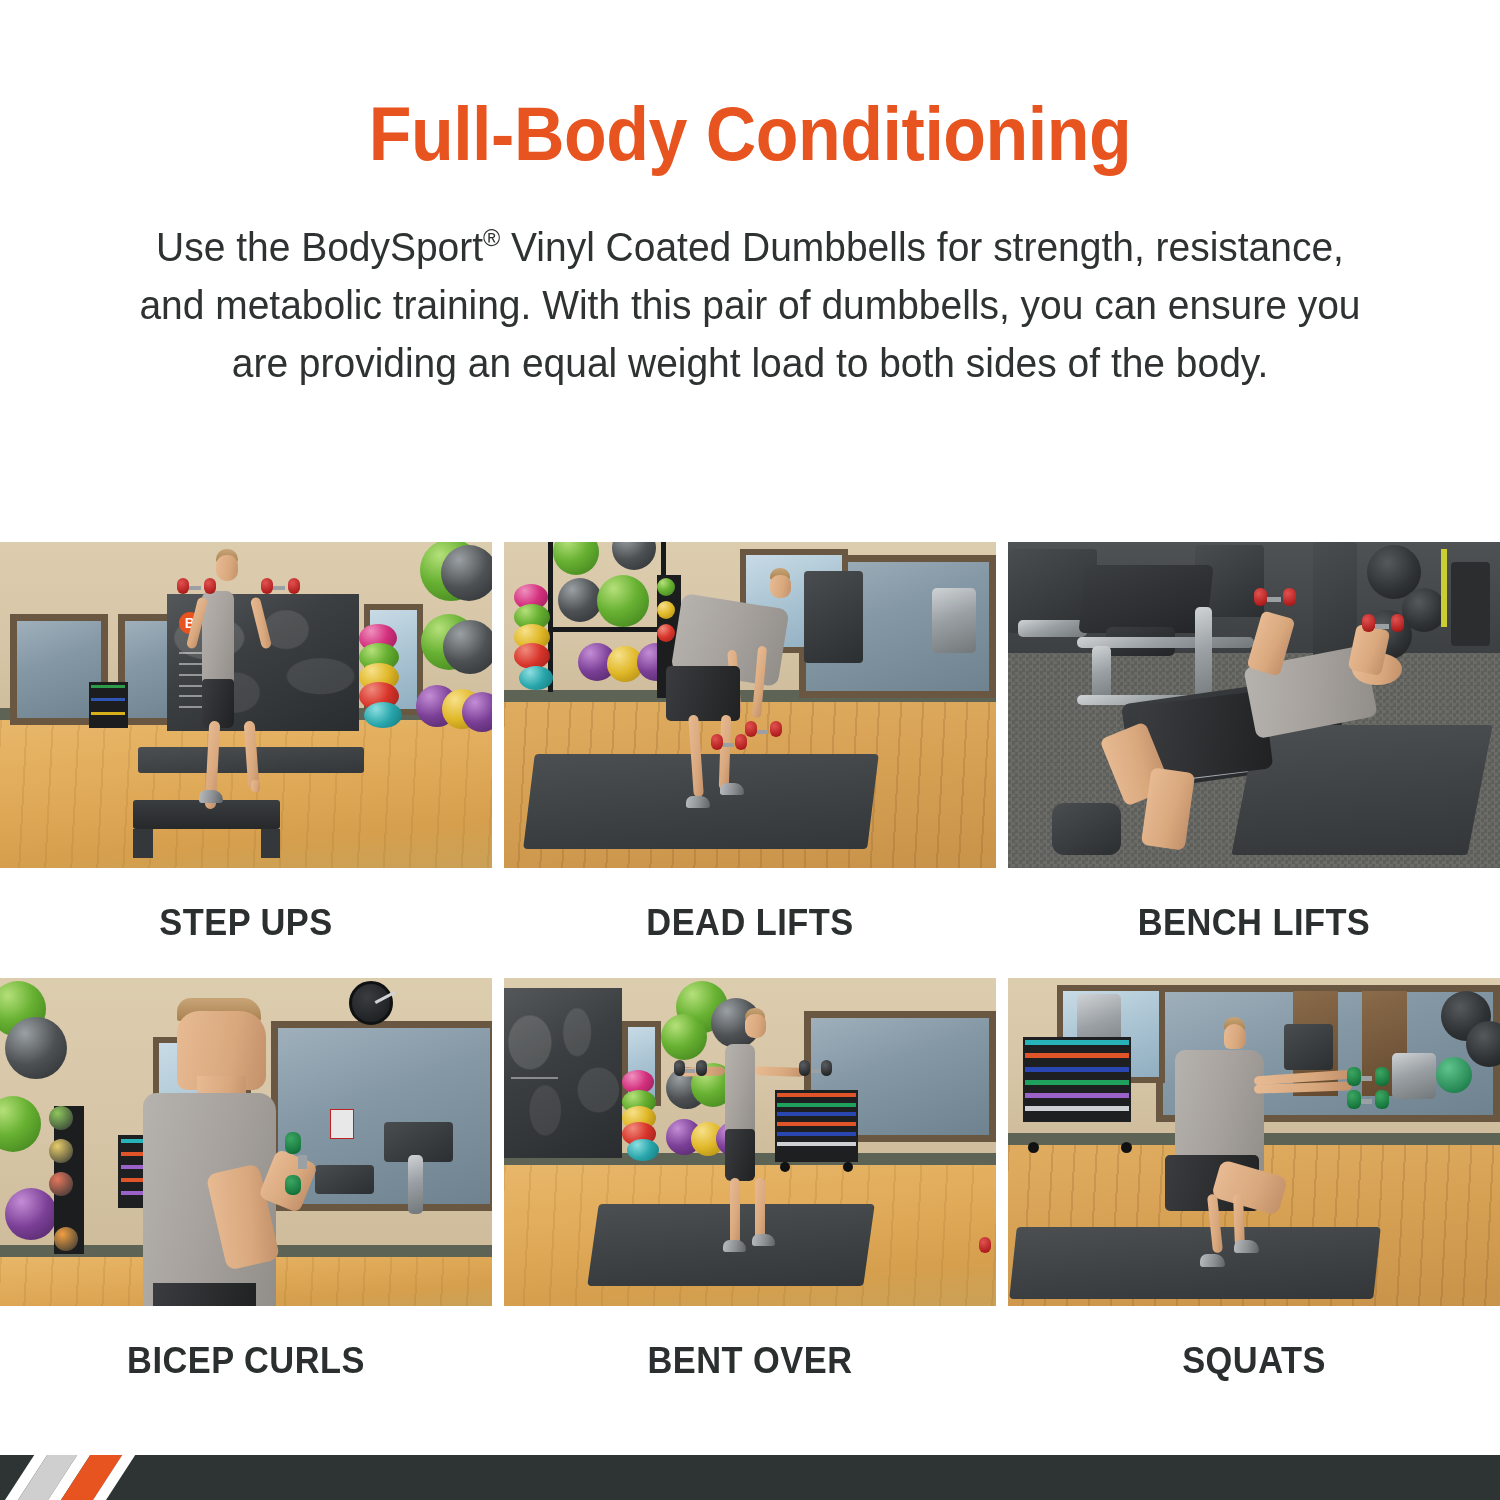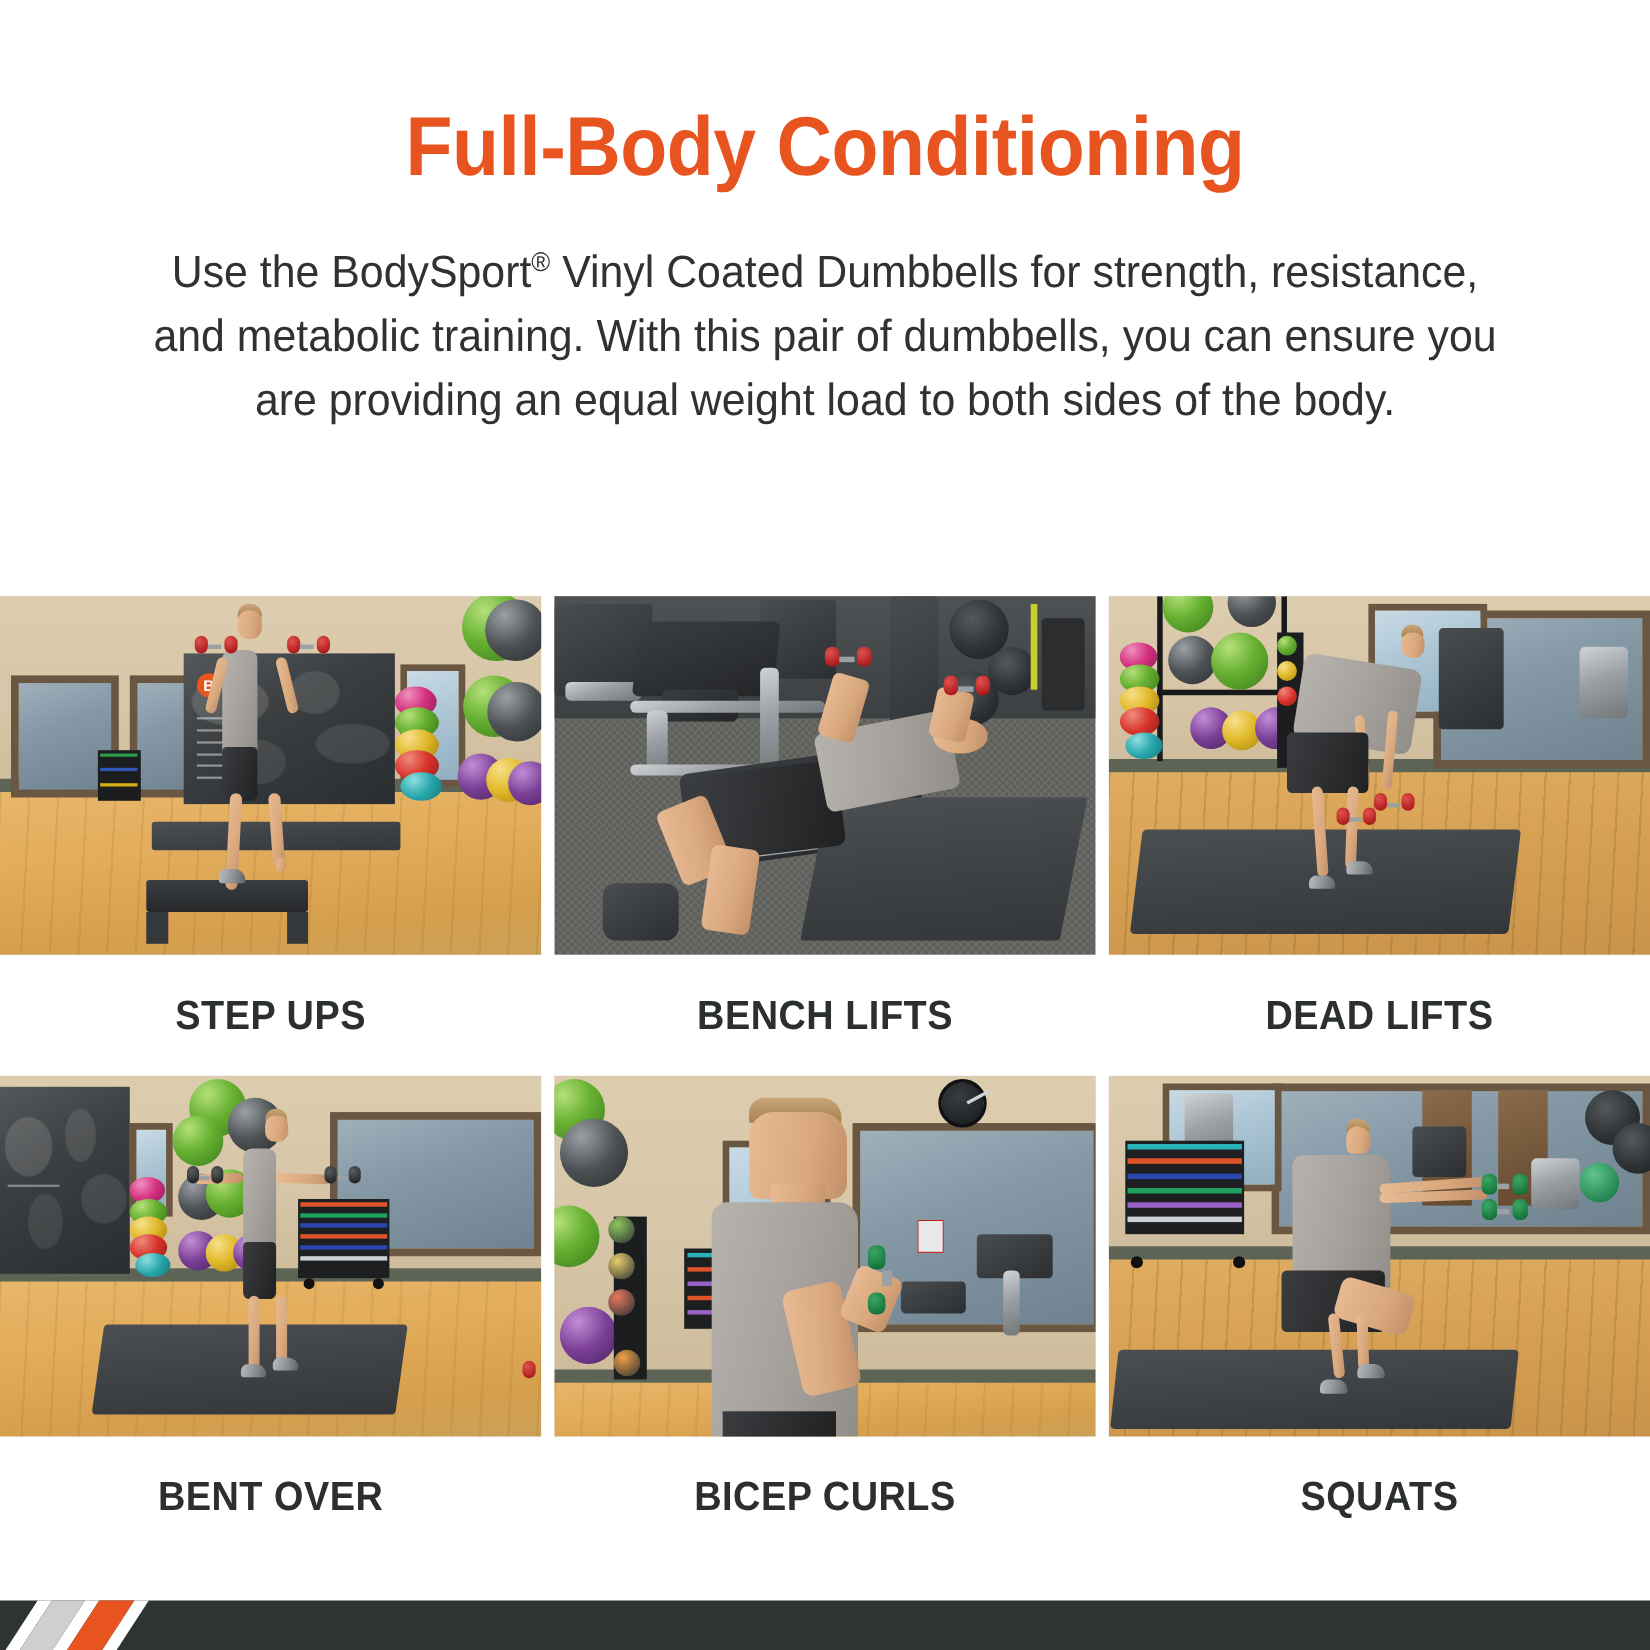--- a/index.html
+++ b/index.html
@@ -251,20 +251,78 @@
             <div class="lay shoe" style="left:40.5%;top:76%;width:24px;height:13px"></div>
             <div class="lay skin" style="left:51%;top:73%;width:9px;height:12px;border-radius:4px"></div>
           </div>
         </div>
         <div class="caption">STEP UPS</div>
       </div>
 
       <div class="cell">
         <div class="photo">
           <div class="scene">
+            <div class="lay wall-upper" style="height:52%"></div>
+            <div class="lay floor floor-dark" style="height:52%"></div>
+            <div class="lay baseboard" style="bottom:51%"></div>
+
+            <div class="lay mirror" style="left:60%;top:4%;width:40%;height:44%"></div>
+            <div class="lay window" style="left:48%;top:2%;width:22%;height:32%"></div>
+
+            <div class="lay rack" style="left:9%;top:0;width:24%;height:46%;background:transparent;border-left:5px solid #17191a;border-right:5px solid #17191a"></div>
+            <div class="lay" style="left:9%;top:26%;width:24%;height:5px;background:#17191a"></div>
+            <div class="lay ball bl-green" style="left:10%;top:-4%;width:46px;height:46px"></div>
+            <div class="lay ball bl-gray" style="left:22%;top:-5%;width:44px;height:44px"></div>
+            <div class="lay ball bl-gray" style="left:11%;top:11%;width:44px;height:44px"></div>
+            <div class="lay ball bl-green" style="left:19%;top:10%;width:52px;height:52px"></div>
+            <div class="lay ball bl-purple" style="left:15%;top:31%;width:38px;height:38px"></div>
+            <div class="lay ball bl-yellow" style="left:21%;top:32%;width:36px;height:36px"></div>
+            <div class="lay ball bl-purple" style="left:27%;top:31%;width:38px;height:38px"></div>
+
+            <div class="lay ball bl-pink" style="left:2%;top:13%;width:34px;height:26px"></div>
+            <div class="lay ball bl-green" style="left:2%;top:19%;width:36px;height:26px"></div>
+            <div class="lay ball bl-yellow" style="left:2%;top:25%;width:36px;height:26px"></div>
+            <div class="lay ball bl-red" style="left:2%;top:31%;width:36px;height:26px"></div>
+            <div class="lay ball bl-teal" style="left:3%;top:38%;width:34px;height:24px"></div>
+
+            <div class="lay" style="left:31%;top:10%;width:5%;height:38%;background:#1b1d1e"></div>
+            <div class="lay ball bl-green" style="left:31%;top:11%;width:18px;height:18px"></div>
+            <div class="lay ball bl-yellow" style="left:31%;top:18%;width:18px;height:18px"></div>
+            <div class="lay ball bl-red" style="left:31%;top:25%;width:18px;height:18px"></div>
+
+            <div class="lay equip-dark" style="left:61%;top:9%;width:12%;height:28%"></div>
+            <div class="lay equip-steel" style="left:87%;top:14%;width:9%;height:20%"></div>
+
+            <div class="lay mat" style="left:5%;top:65%;width:70%;height:29%;transform:skewX(-7deg);border-radius:4px"></div>
+
+            <div class="lay hair" style="left:54%;top:8%;width:20px;height:12px;border-radius:10px 10px 3px 3px"></div>
+            <div class="lay skin" style="left:54%;top:10%;width:21px;height:23px;border-radius:9px"></div>
+            <div class="lay shirt" style="left:35%;top:18%;width:22%;height:24%;border-radius:10px;transform:rotate(9deg)"></div>
+            <div class="lay skin" style="left:46%;top:33%;width:9px;height:20%;border-radius:5px;transform:rotate(-5deg)"></div>
+            <div class="lay skin" style="left:51%;top:32%;width:9px;height:22%;border-radius:5px;transform:rotate(5deg)"></div>
+            <div class="lay shorts" style="left:33%;top:38%;width:15%;height:17%;border-radius:5px"></div>
+            <div class="lay skin" style="left:38%;top:53%;width:10px;height:25%;border-radius:6px;transform:rotate(-4deg)"></div>
+            <div class="lay skin" style="left:44%;top:53%;width:10px;height:23%;border-radius:6px;transform:rotate(2deg)"></div>
+            <div class="lay shoe" style="left:37%;top:78%;width:24px;height:12px"></div>
+            <div class="lay shoe" style="left:44%;top:74%;width:24px;height:12px"></div>
+
+            <div class="lay db-red" style="left:42%;top:59%;width:12px;height:16px"></div>
+            <div class="lay db-bar" style="left:44.5%;top:61.6%;width:11px;height:4px"></div>
+            <div class="lay db-red" style="left:47%;top:59%;width:12px;height:16px"></div>
+            <div class="lay db-red" style="left:49%;top:55%;width:12px;height:16px"></div>
+            <div class="lay db-bar" style="left:51.5%;top:57.6%;width:11px;height:4px"></div>
+            <div class="lay db-red" style="left:54%;top:55%;width:12px;height:16px"></div>
+          </div>
+        </div>
+        <div class="caption">DEAD LIFTS</div>
+      </div>
+
+      <div class="cell">
+        <div class="photo">
+          <div class="scene">
             <div class="lay gymfloor" style="inset:0"></div>
             <div class="lay" style="left:0;top:0;width:100%;height:34%;background:linear-gradient(180deg,#4e5254 0%,#3c4042 100%)"></div>
 
             <div class="lay equip-dark" style="left:0;top:2%;width:18%;height:26%"></div>
             <div class="lay equip-steel" style="left:2%;top:24%;width:14%;height:5%"></div>
             <div class="lay equip-dark" style="left:38%;top:1%;width:14%;height:22%"></div>
             <div class="lay equip-dark" style="left:62%;top:0;width:9%;height:48%"></div>
             <div class="lay plate" style="left:73%;top:1%;width:54px;height:54px"></div>
             <div class="lay plate" style="left:80%;top:14%;width:44px;height:44px"></div>
             <div class="lay plate" style="left:72%;top:21%;width:50px;height:50px"></div>
@@ -296,81 +354,73 @@
             <div class="lay db-red" style="left:50%;top:14%;width:13px;height:18px"></div>
             <div class="lay db-bar" style="left:52.6%;top:17%;width:14px;height:5px"></div>
             <div class="lay db-red" style="left:55.8%;top:14%;width:13px;height:18px"></div>
             <div class="lay db-red" style="left:72%;top:22%;width:13px;height:18px"></div>
             <div class="lay db-bar" style="left:74.6%;top:25%;width:14px;height:5px"></div>
             <div class="lay db-red" style="left:77.8%;top:22%;width:13px;height:18px"></div>
           </div>
         </div>
         <div class="caption">BENCH LIFTS</div>
       </div>
+    </div>
+
+    <div class="row row2">
 
       <div class="cell">
         <div class="photo">
           <div class="scene">
-            <div class="lay wall-upper" style="height:52%"></div>
-            <div class="lay floor floor-dark" style="height:52%"></div>
-            <div class="lay baseboard" style="bottom:51%"></div>
-
-            <div class="lay mirror" style="left:60%;top:4%;width:40%;height:44%"></div>
-            <div class="lay window" style="left:48%;top:2%;width:22%;height:32%"></div>
-
-            <div class="lay rack" style="left:9%;top:0;width:24%;height:46%;background:transparent;border-left:5px solid #17191a;border-right:5px solid #17191a"></div>
-            <div class="lay" style="left:9%;top:26%;width:24%;height:5px;background:#17191a"></div>
-            <div class="lay ball bl-green" style="left:10%;top:-4%;width:46px;height:46px"></div>
-            <div class="lay ball bl-gray" style="left:22%;top:-5%;width:44px;height:44px"></div>
-            <div class="lay ball bl-gray" style="left:11%;top:11%;width:44px;height:44px"></div>
-            <div class="lay ball bl-green" style="left:19%;top:10%;width:52px;height:52px"></div>
-            <div class="lay ball bl-purple" style="left:15%;top:31%;width:38px;height:38px"></div>
-            <div class="lay ball bl-yellow" style="left:21%;top:32%;width:36px;height:36px"></div>
-            <div class="lay ball bl-purple" style="left:27%;top:31%;width:38px;height:38px"></div>
-
-            <div class="lay ball bl-pink" style="left:2%;top:13%;width:34px;height:26px"></div>
-            <div class="lay ball bl-green" style="left:2%;top:19%;width:36px;height:26px"></div>
-            <div class="lay ball bl-yellow" style="left:2%;top:25%;width:36px;height:26px"></div>
-            <div class="lay ball bl-red" style="left:2%;top:31%;width:36px;height:26px"></div>
-            <div class="lay ball bl-teal" style="left:3%;top:38%;width:34px;height:24px"></div>
-
-            <div class="lay" style="left:31%;top:10%;width:5%;height:38%;background:#1b1d1e"></div>
-            <div class="lay ball bl-green" style="left:31%;top:11%;width:18px;height:18px"></div>
-            <div class="lay ball bl-yellow" style="left:31%;top:18%;width:18px;height:18px"></div>
-            <div class="lay ball bl-red" style="left:31%;top:25%;width:18px;height:18px"></div>
-
-            <div class="lay equip-dark" style="left:61%;top:9%;width:12%;height:28%"></div>
-            <div class="lay equip-steel" style="left:87%;top:14%;width:9%;height:20%"></div>
-
-            <div class="lay mat" style="left:5%;top:65%;width:70%;height:29%;transform:skewX(-7deg);border-radius:4px"></div>
-
-            <div class="lay hair" style="left:54%;top:8%;width:20px;height:12px;border-radius:10px 10px 3px 3px"></div>
-            <div class="lay skin" style="left:54%;top:10%;width:21px;height:23px;border-radius:9px"></div>
-            <div class="lay shirt" style="left:35%;top:18%;width:22%;height:24%;border-radius:10px;transform:rotate(9deg)"></div>
-            <div class="lay skin" style="left:46%;top:33%;width:9px;height:20%;border-radius:5px;transform:rotate(-5deg)"></div>
-            <div class="lay skin" style="left:51%;top:32%;width:9px;height:22%;border-radius:5px;transform:rotate(5deg)"></div>
-            <div class="lay shorts" style="left:33%;top:38%;width:15%;height:17%;border-radius:5px"></div>
-            <div class="lay skin" style="left:38%;top:53%;width:10px;height:25%;border-radius:6px;transform:rotate(-4deg)"></div>
-            <div class="lay skin" style="left:44%;top:53%;width:10px;height:23%;border-radius:6px;transform:rotate(2deg)"></div>
-            <div class="lay shoe" style="left:37%;top:78%;width:24px;height:12px"></div>
-            <div class="lay shoe" style="left:44%;top:74%;width:24px;height:12px"></div>
-
-            <div class="lay db-red" style="left:42%;top:59%;width:12px;height:16px"></div>
-            <div class="lay db-bar" style="left:44.5%;top:61.6%;width:11px;height:4px"></div>
-            <div class="lay db-red" style="left:47%;top:59%;width:12px;height:16px"></div>
-            <div class="lay db-red" style="left:49%;top:55%;width:12px;height:16px"></div>
-            <div class="lay db-bar" style="left:51.5%;top:57.6%;width:11px;height:4px"></div>
-            <div class="lay db-red" style="left:54%;top:55%;width:12px;height:16px"></div>
+            <div class="lay wall-upper" style="height:86%"></div>
+            <div class="lay floor" style="height:16%"></div>
+            <div class="lay baseboard" style="bottom:15%"></div>
+
+            <div class="lay mirror" style="left:55%;top:13%;width:46%;height:58%"></div>
+            <div class="lay window" style="left:31%;top:18%;width:20%;height:52%"></div>
+
+            <div class="lay" style="left:71%;top:1%;width:44px;height:44px;border-radius:50%;background:radial-gradient(circle at 40% 35%,#3a3d40,#16181a);border:3px solid #101112"></div>
+            <div class="lay" style="left:76%;top:5.5%;width:22px;height:3px;background:#cfd3d6;transform:rotate(-28deg)"></div>
+
+            <div class="lay ball bl-green" style="left:-2%;top:1%;width:56px;height:56px"></div>
+            <div class="lay ball bl-gray" style="left:1%;top:12%;width:62px;height:62px"></div>
+            <div class="lay ball bl-green" style="left:-3%;top:36%;width:56px;height:56px"></div>
+            <div class="lay ball bl-purple" style="left:1%;top:64%;width:52px;height:52px"></div>
+            <div class="lay" style="left:11%;top:39%;width:6%;height:45%;background:#1b1d1e"></div>
+            <div class="lay ball bl-green" style="left:10%;top:39%;width:24px;height:24px;background:radial-gradient(circle at 35% 30%,#8fc65c,#2b3133)"></div>
+            <div class="lay ball bl-yellow" style="left:10%;top:49%;width:24px;height:24px;background:radial-gradient(circle at 35% 30%,#e8cc6a,#2b3133)"></div>
+            <div class="lay ball bl-red" style="left:10%;top:59%;width:24px;height:24px;background:radial-gradient(circle at 35% 30%,#e5775c,#2b3133)"></div>
+            <div class="lay ball bl-yellow" style="left:11%;top:76%;width:24px;height:24px;background:radial-gradient(circle at 35% 30%,#f0a044,#2b3133)"></div>
+
+            <div class="lay dbrack" style="left:24%;top:48%;width:9%;height:22%"></div>
+            <div class="lay" style="left:24.5%;top:49%;width:8%;height:4px;background:#27b3b8"></div>
+            <div class="lay" style="left:24.5%;top:53%;width:8%;height:4px;background:#e0542a"></div>
+            <div class="lay" style="left:24.5%;top:57%;width:8%;height:4px;background:#9b62c9"></div>
+            <div class="lay" style="left:24.5%;top:61%;width:8%;height:4px;background:#e0542a"></div>
+            <div class="lay" style="left:24.5%;top:65%;width:8%;height:4px;background:#9b62c9"></div>
+
+            <div class="lay equip-dark" style="left:78%;top:44%;width:14%;height:12%"></div>
+            <div class="lay equip-steel" style="left:83%;top:54%;width:3%;height:18%"></div>
+            <div class="lay equip-dark" style="left:64%;top:57%;width:12%;height:9%"></div>
+            <div class="lay" style="left:67%;top:40%;width:5%;height:9%;background:#e8e8e8;border:1px solid #b22"></div>
+
+            <div class="lay hair" style="left:36%;top:6%;width:17%;height:7%;border-radius:14px 18px 2px 2px"></div>
+            <div class="lay skin" style="left:36%;top:10%;width:18%;height:24%;border-radius:22px 26px 14px 10px"></div>
+            <div class="lay skin" style="left:40%;top:30%;width:10%;height:12%"></div>
+            <div class="lay shirt" style="left:29%;top:35%;width:27%;height:65%;border-radius:14px 18px 0 0"></div>
+            <div class="lay skin" style="left:44%;top:58%;width:11%;height:30%;border-radius:10px;transform:rotate(-13deg)"></div>
+            <div class="lay skin" style="left:54%;top:54%;width:9%;height:16%;border-radius:8px;transform:rotate(22deg)"></div>
+            <div class="lay shorts" style="left:31%;top:93%;width:21%;height:8%"></div>
+            <div class="lay db-green" style="left:58%;top:47%;width:16px;height:22px;border-radius:7px"></div>
+            <div class="lay db-bar" style="left:60.5%;top:54%;width:9px;height:14px"></div>
+            <div class="lay db-green" style="left:58%;top:60%;width:16px;height:20px;border-radius:7px"></div>
           </div>
         </div>
-        <div class="caption">DEAD LIFTS</div>
+        <div class="caption">BICEP CURLS</div>
       </div>
-    </div>
-
-    <div class="row row2">
 
       <div class="cell">
         <div class="photo">
           <div class="scene">
             <div class="lay wall-upper" style="height:58%"></div>
             <div class="lay floor" style="height:44%"></div>
             <div class="lay baseboard" style="bottom:43%"></div>
 
             <div class="lay banner" style="left:0;top:3%;width:24%;height:52%">
               <div class="banner-figs"></div>
@@ -425,70 +475,20 @@
             <div class="lay shoe" style="left:50.5%;top:78%;width:23px;height:12px"></div>
             <div class="lay db-red" style="right:1%;top:79%;width:12px;height:16px"></div>
           </div>
         </div>
         <div class="caption">BENT OVER</div>
       </div>
 
       <div class="cell">
         <div class="photo">
           <div class="scene">
-            <div class="lay wall-upper" style="height:86%"></div>
-            <div class="lay floor" style="height:16%"></div>
-            <div class="lay baseboard" style="bottom:15%"></div>
-
-            <div class="lay mirror" style="left:55%;top:13%;width:46%;height:58%"></div>
-            <div class="lay window" style="left:31%;top:18%;width:20%;height:52%"></div>
-
-            <div class="lay" style="left:71%;top:1%;width:44px;height:44px;border-radius:50%;background:radial-gradient(circle at 40% 35%,#3a3d40,#16181a);border:3px solid #101112"></div>
-            <div class="lay" style="left:76%;top:5.5%;width:22px;height:3px;background:#cfd3d6;transform:rotate(-28deg)"></div>
-
-            <div class="lay ball bl-green" style="left:-2%;top:1%;width:56px;height:56px"></div>
-            <div class="lay ball bl-gray" style="left:1%;top:12%;width:62px;height:62px"></div>
-            <div class="lay ball bl-green" style="left:-3%;top:36%;width:56px;height:56px"></div>
-            <div class="lay ball bl-purple" style="left:1%;top:64%;width:52px;height:52px"></div>
-            <div class="lay" style="left:11%;top:39%;width:6%;height:45%;background:#1b1d1e"></div>
-            <div class="lay ball bl-green" style="left:10%;top:39%;width:24px;height:24px;background:radial-gradient(circle at 35% 30%,#8fc65c,#2b3133)"></div>
-            <div class="lay ball bl-yellow" style="left:10%;top:49%;width:24px;height:24px;background:radial-gradient(circle at 35% 30%,#e8cc6a,#2b3133)"></div>
-            <div class="lay ball bl-red" style="left:10%;top:59%;width:24px;height:24px;background:radial-gradient(circle at 35% 30%,#e5775c,#2b3133)"></div>
-            <div class="lay ball bl-yellow" style="left:11%;top:76%;width:24px;height:24px;background:radial-gradient(circle at 35% 30%,#f0a044,#2b3133)"></div>
-
-            <div class="lay dbrack" style="left:24%;top:48%;width:9%;height:22%"></div>
-            <div class="lay" style="left:24.5%;top:49%;width:8%;height:4px;background:#27b3b8"></div>
-            <div class="lay" style="left:24.5%;top:53%;width:8%;height:4px;background:#e0542a"></div>
-            <div class="lay" style="left:24.5%;top:57%;width:8%;height:4px;background:#9b62c9"></div>
-            <div class="lay" style="left:24.5%;top:61%;width:8%;height:4px;background:#e0542a"></div>
-            <div class="lay" style="left:24.5%;top:65%;width:8%;height:4px;background:#9b62c9"></div>
-
-            <div class="lay equip-dark" style="left:78%;top:44%;width:14%;height:12%"></div>
-            <div class="lay equip-steel" style="left:83%;top:54%;width:3%;height:18%"></div>
-            <div class="lay equip-dark" style="left:64%;top:57%;width:12%;height:9%"></div>
-            <div class="lay" style="left:67%;top:40%;width:5%;height:9%;background:#e8e8e8;border:1px solid #b22"></div>
-
-            <div class="lay hair" style="left:36%;top:6%;width:17%;height:7%;border-radius:14px 18px 2px 2px"></div>
-            <div class="lay skin" style="left:36%;top:10%;width:18%;height:24%;border-radius:22px 26px 14px 10px"></div>
-            <div class="lay skin" style="left:40%;top:30%;width:10%;height:12%"></div>
-            <div class="lay shirt" style="left:29%;top:35%;width:27%;height:65%;border-radius:14px 18px 0 0"></div>
-            <div class="lay skin" style="left:44%;top:58%;width:11%;height:30%;border-radius:10px;transform:rotate(-13deg)"></div>
-            <div class="lay skin" style="left:54%;top:54%;width:9%;height:16%;border-radius:8px;transform:rotate(22deg)"></div>
-            <div class="lay shorts" style="left:31%;top:93%;width:21%;height:8%"></div>
-            <div class="lay db-green" style="left:58%;top:47%;width:16px;height:22px;border-radius:7px"></div>
-            <div class="lay db-bar" style="left:60.5%;top:54%;width:9px;height:14px"></div>
-            <div class="lay db-green" style="left:58%;top:60%;width:16px;height:20px;border-radius:7px"></div>
-          </div>
-        </div>
-        <div class="caption">BICEP CURLS</div>
-      </div>
-
-      <div class="cell">
-        <div class="photo">
-          <div class="scene">
             <div class="lay wall-upper" style="height:52%"></div>
             <div class="lay floor floor-dark" style="height:50%"></div>
             <div class="lay baseboard" style="bottom:49%"></div>
 
             <div class="lay mirror" style="left:30%;top:2%;width:70%;height:42%"></div>
             <div class="lay window" style="left:10%;top:2%;width:22%;height:30%"></div>
 
             <div class="lay" style="left:58%;top:4%;width:9%;height:32%;background:linear-gradient(160deg,#8a6b4a,#63492f)"></div>
             <div class="lay" style="left:72%;top:4%;width:9%;height:32%;background:linear-gradient(160deg,#8a6b4a,#63492f)"></div>
 

